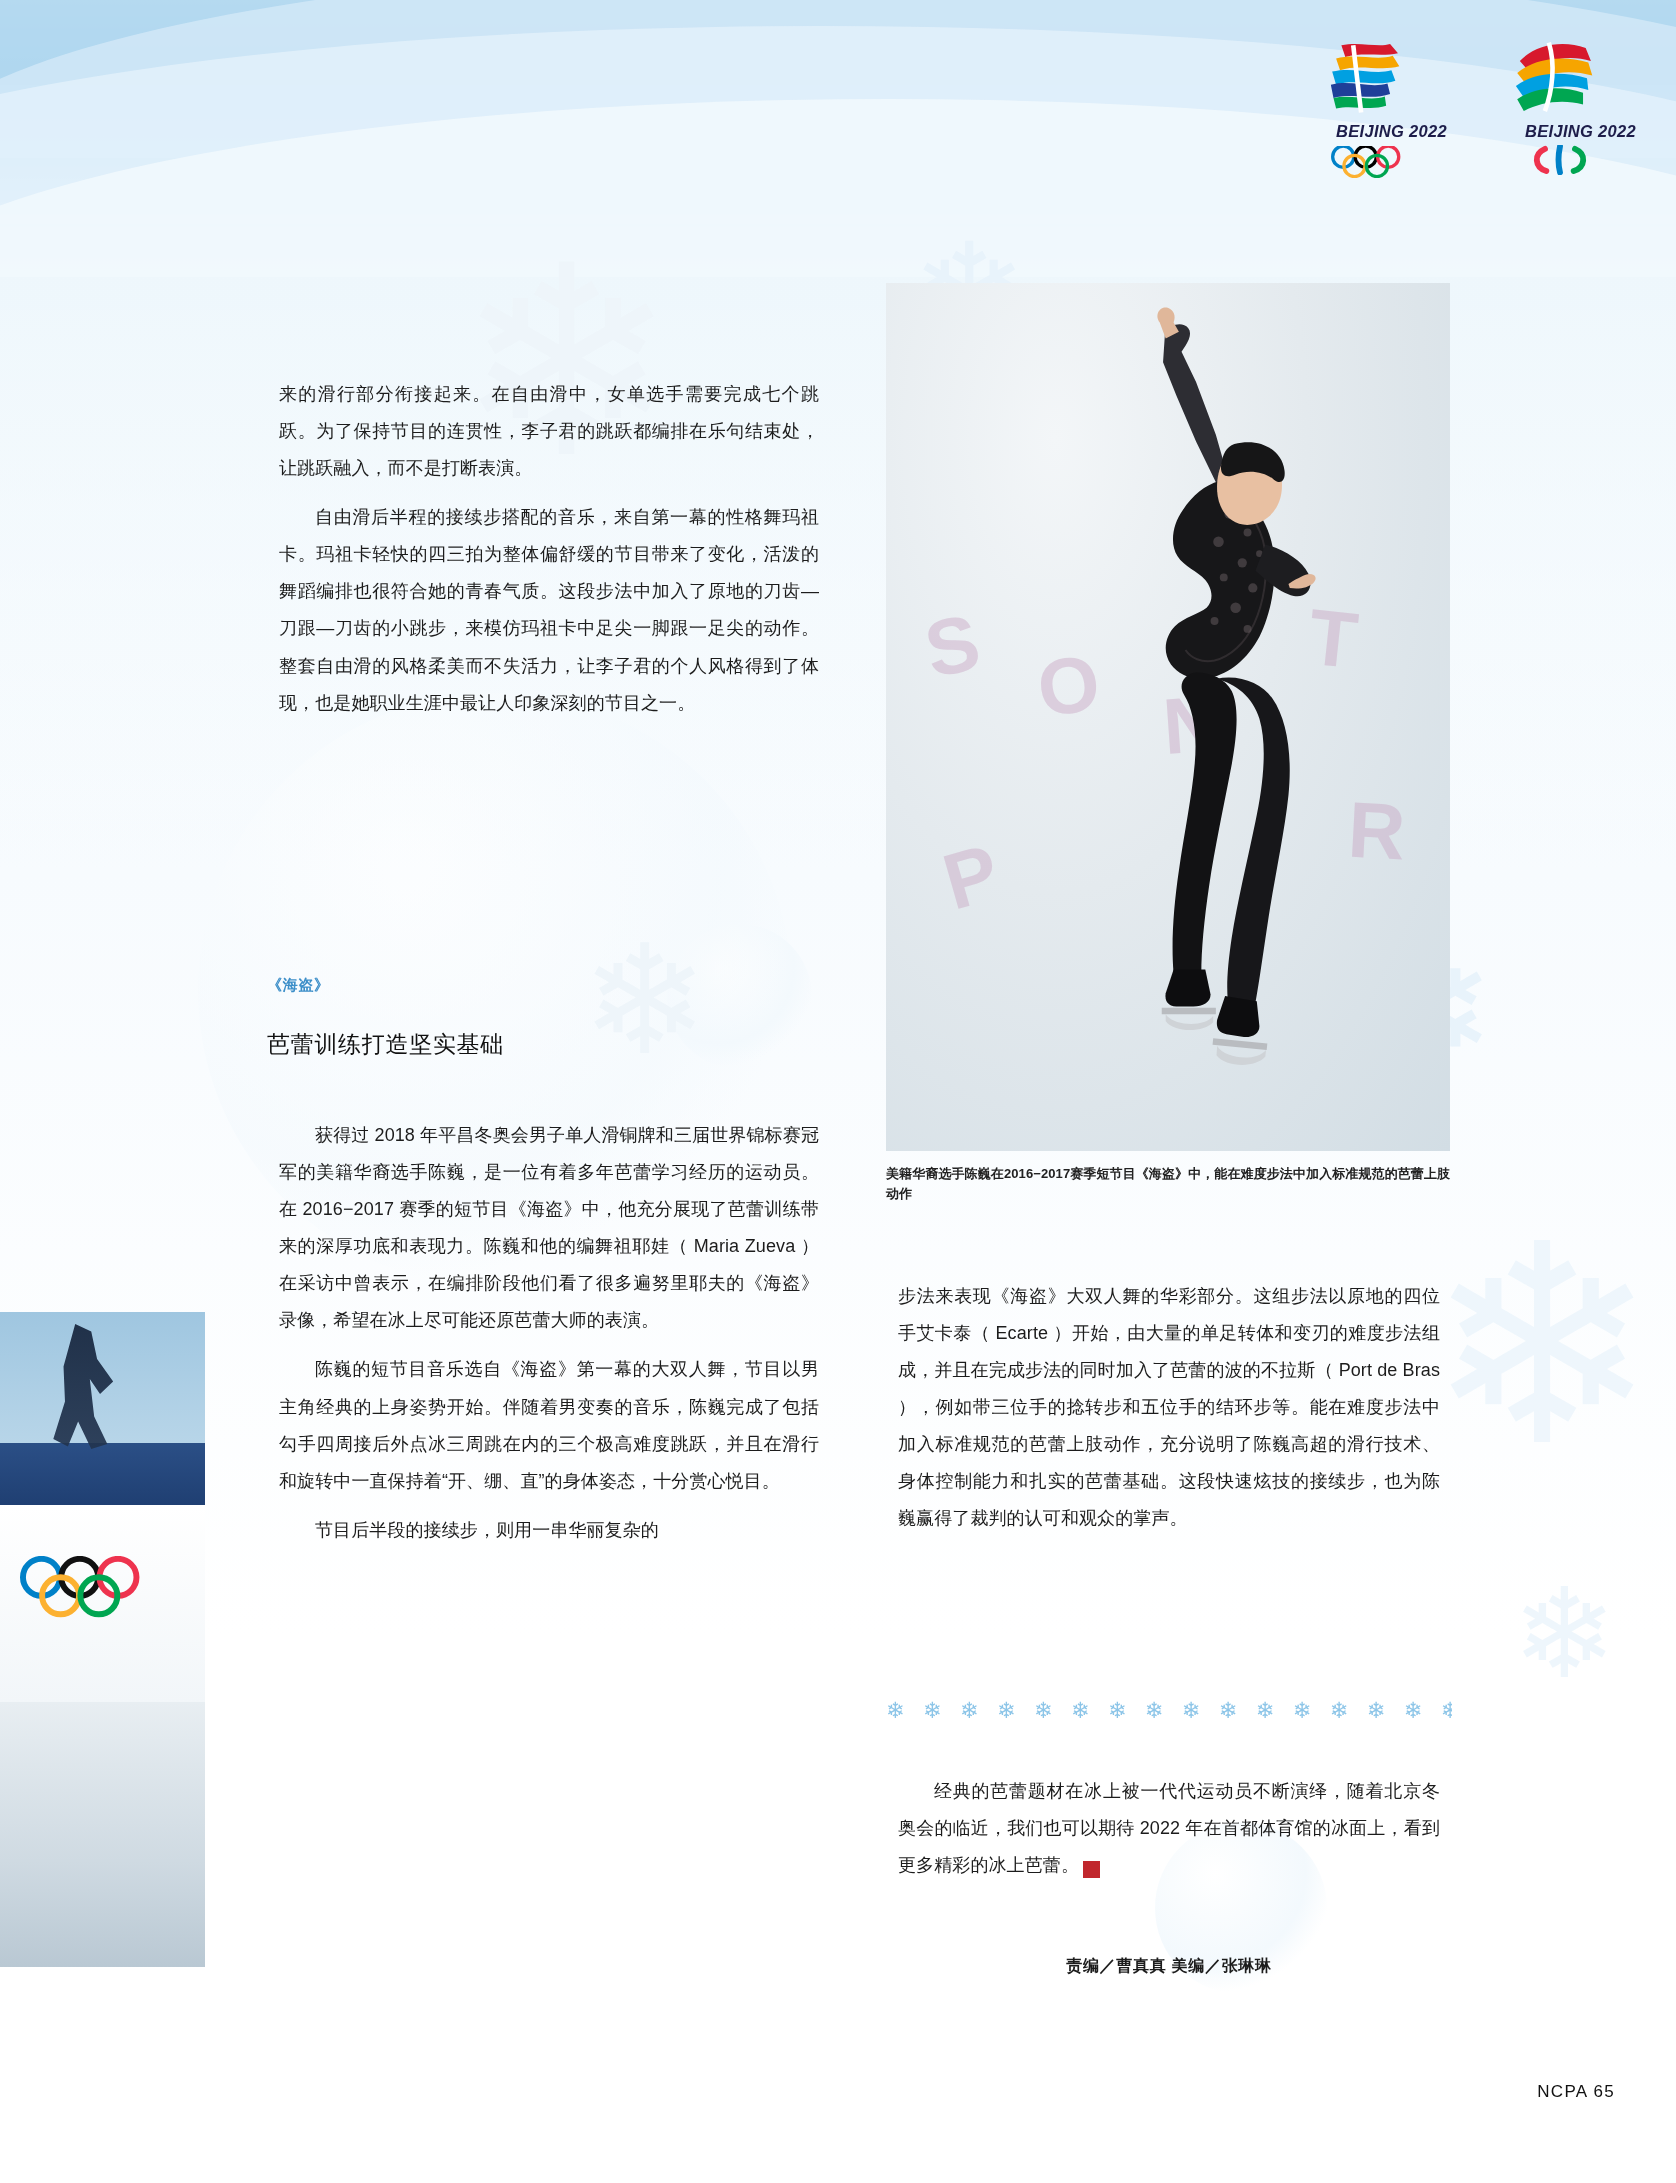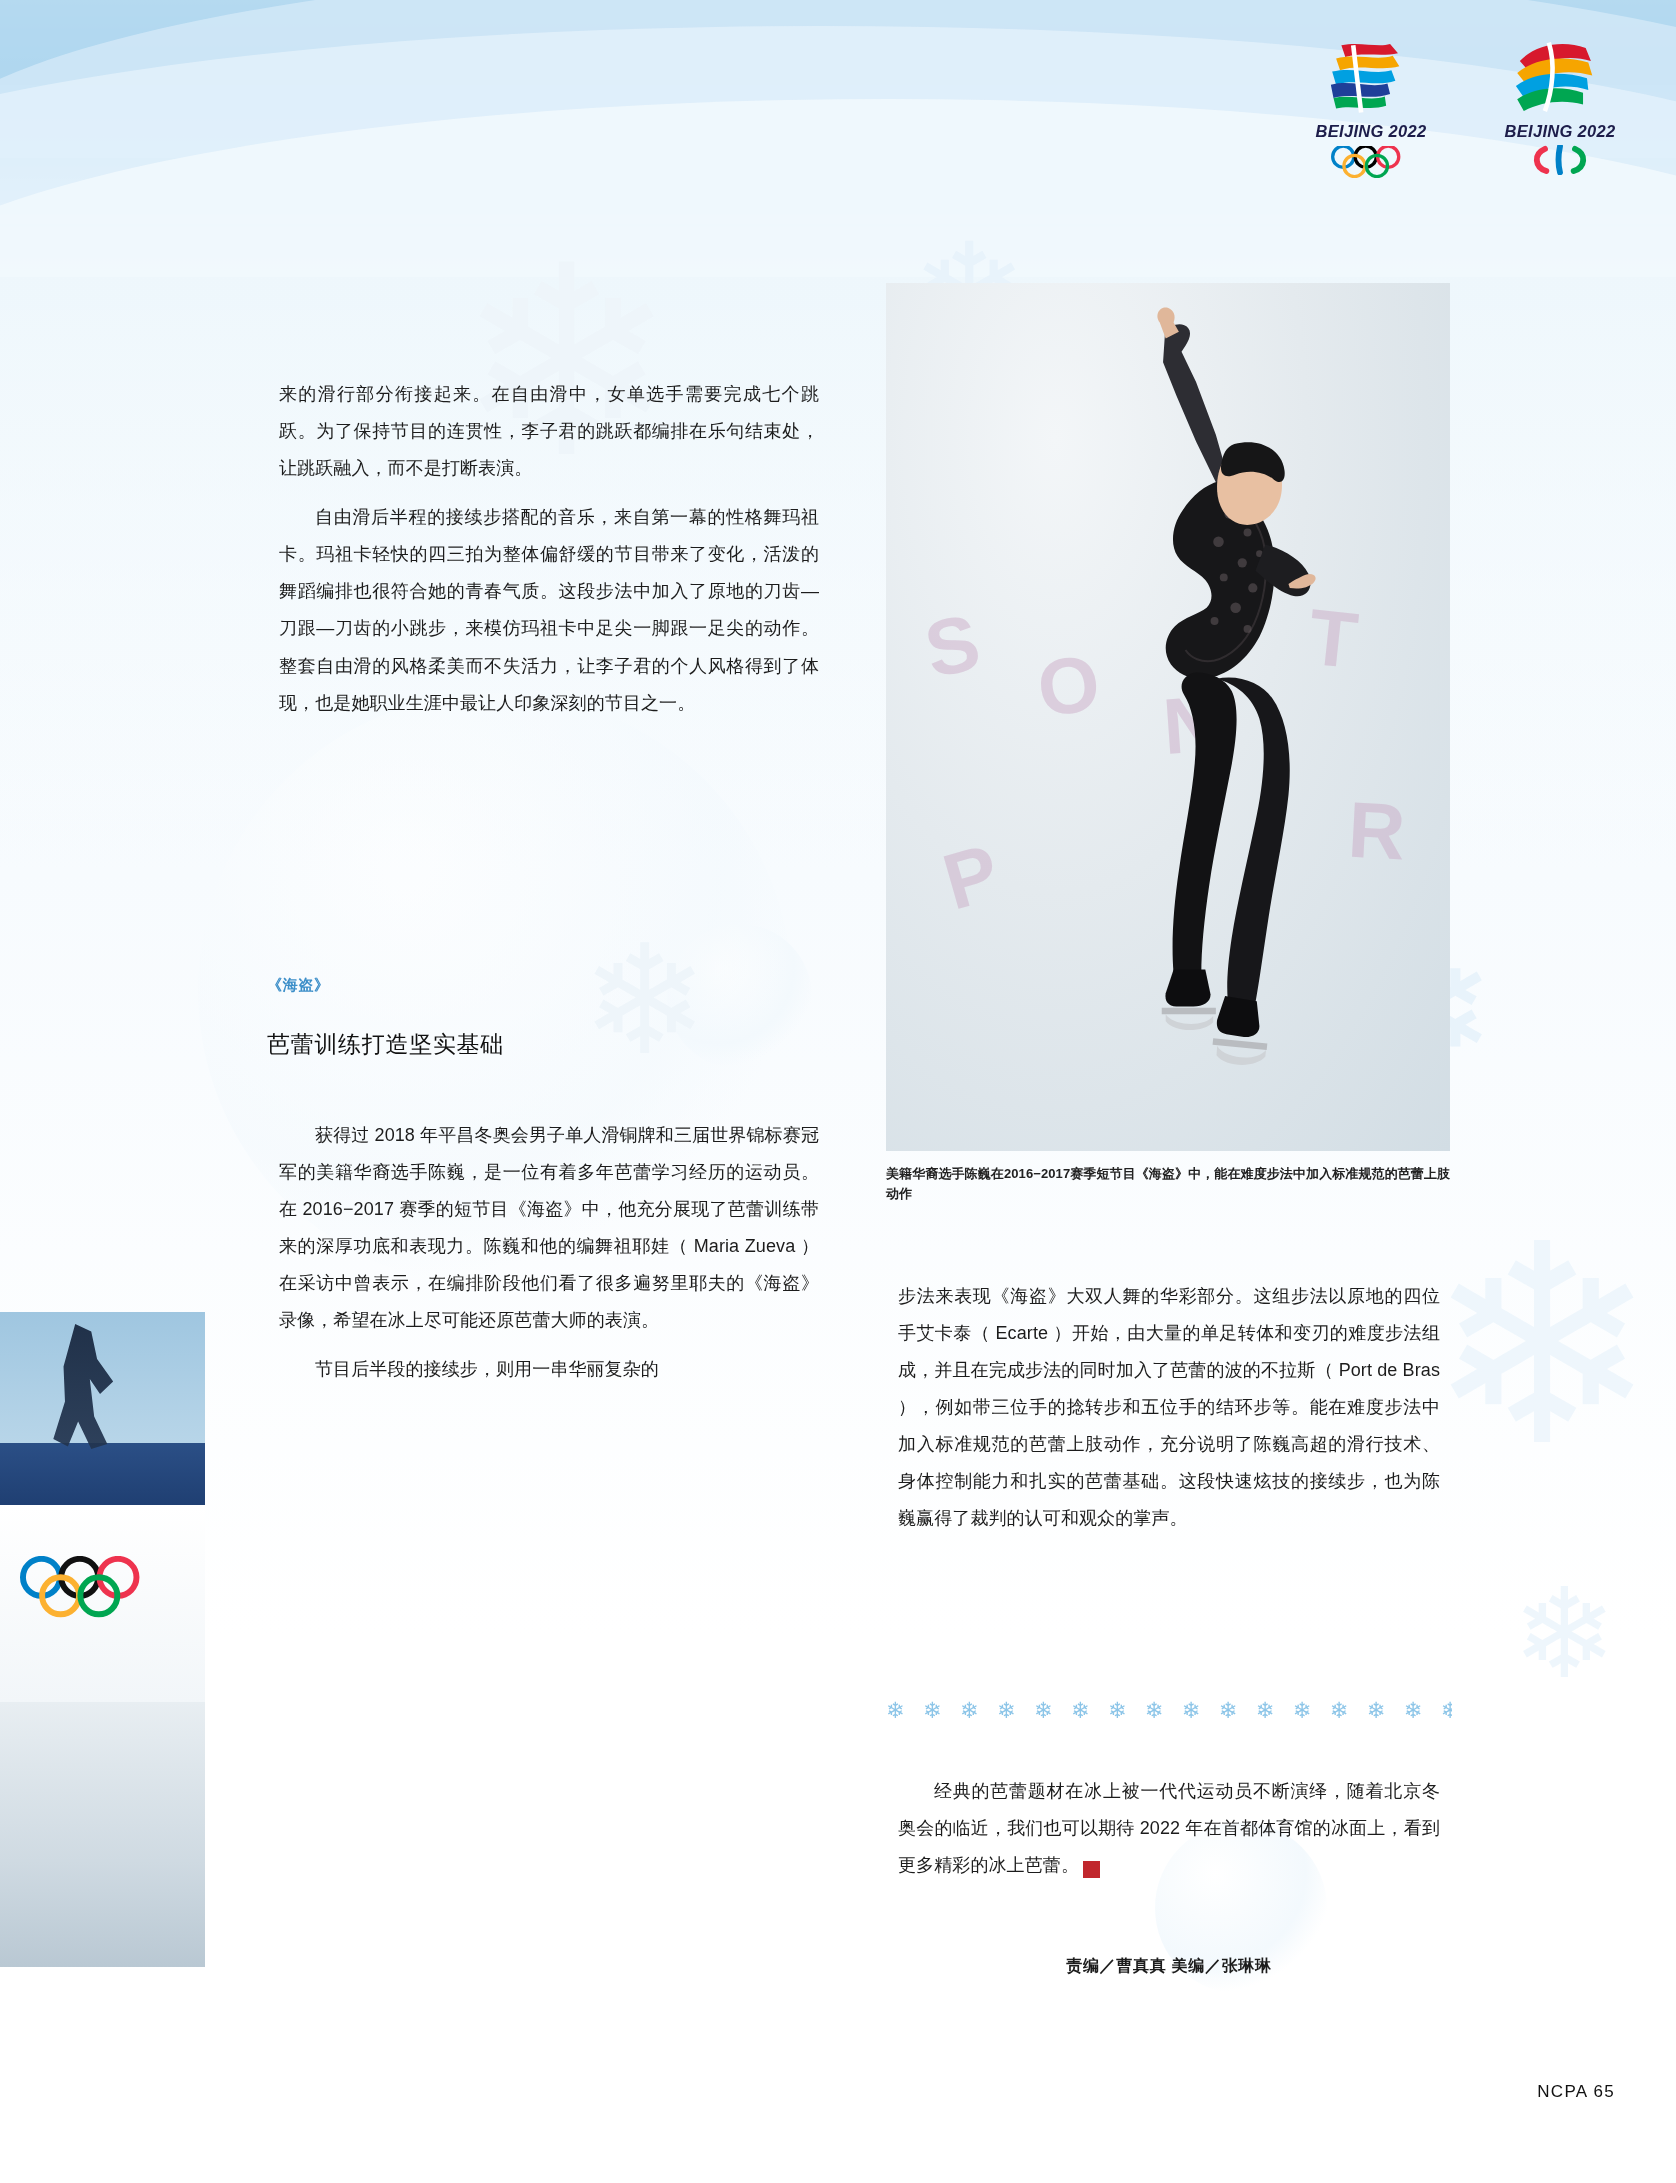--- a/index.html
+++ b/index.html
@@ -66,21 +66,21 @@
 
   
   .emblems {
     position: absolute;
     right: 40px;
     top: 40px;
     display: flex;
     gap: 37px;
     align-items: flex-start;
   }
-  .emblem { width: 152px; text-align: center; }
+  .emblem { width: 152px; text-align: right; }
   .emblem-mark { height: 79px; position: relative; }
   .emblem-word {
     font-family: "Liberation Sans", sans-serif;
     font-style: italic;
     font-weight: bold;
     font-size: 16.5px;
     letter-spacing: 0.3px;
     color: #1d1d4a;
     margin-top: 2.6px;
   }
@@ -397,20 +397,21 @@
 <div class="col col-left">
   <p>来的滑行部分衔接起来。在自由滑中，女单选手需要完成七个跳跃。为了保持节目的连贯性，李子君的跳跃都编排在乐句结束处，让跳跃融入，而不是打断表演。</p>
   <p class="indent">自由滑后半程的接续步搭配的音乐，来自第一幕的性格舞玛祖卡。玛祖卡轻快的四三拍为整体偏舒缓的节目带来了变化，活泼的舞蹈编排也很符合她的青春气质。这段步法中加入了原地的刀齿—刀跟—刀齿的小跳步，来模仿玛祖卡中足尖一脚跟一足尖的动作。整套自由滑的风格柔美而不失活力，让李子君的个人风格得到了体现，也是她职业生涯中最让人印象深刻的节目之一。</p>
 </div>
 
 <div class="section-sub">《海盗》</div>
 <div class="section-title">芭蕾训练打造坚实基础</div>
 
 <div class="col col-left-2">
   <p class="indent">获得过 2018 年平昌冬奥会男子单人滑铜牌和三届世界锦标赛冠军的美籍华裔选手陈巍，是一位有着多年芭蕾学习经历的运动员。在 2016−2017 赛季的短节目《海盗》中，他充分展现了芭蕾训练带来的深厚功底和表现力。陈巍和他的编舞祖耶娃（ Maria Zueva ）在采访中曾表示，在编排阶段他们看了很多遍努里耶夫的《海盗》录像，希望在冰上尽可能还原芭蕾大师的表演。</p>
+  <p class="indent">陈巍的短节目音乐选自《海盗》第一幕的大双人舞，节目以男主角经典的上身姿势开始。伴随着男变奏的音乐，陈巍完成了包括勾手四周接后外点冰三周跳在内的三个极高难度跳跃，并且在滑行和旋转中一直保持着“开、绷、直”的身体姿态，十分赏心悦目。</p>
   <p class="indent">节目后半段的接续步，则用一串华丽复杂的</p>
 </div>
 
 <div class="col col-right">
   <p>步法来表现《海盗》大双人舞的华彩部分。这组步法以原地的四位手艾卡泰（ Ecarte ）开始，由大量的单足转体和变刃的难度步法组成，并且在完成步法的同时加入了芭蕾的波的不拉斯（ Port de Bras ），例如带三位手的捻转步和五位手的结环步等。能在难度步法中加入标准规范的芭蕾上肢动作，充分说明了陈巍高超的滑行技术、身体控制能力和扎实的芭蕾基础。这段快速炫技的接续步，也为陈巍赢得了裁判的认可和观众的掌声。</p>
 </div>
 
 <div class="snow-divider">❄ ❄ ❄ ❄ ❄ ❄ ❄ ❄ ❄ ❄ ❄ ❄ ❄ ❄ ❄ ❄ ❄ ❄ ❄ ❄</div>
 
 <div class="col col-right-2">

